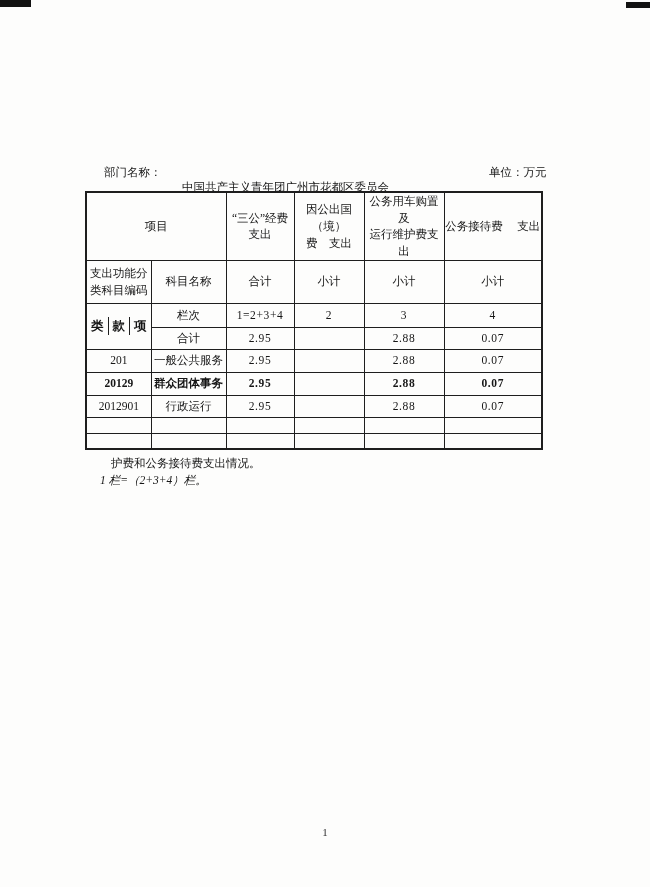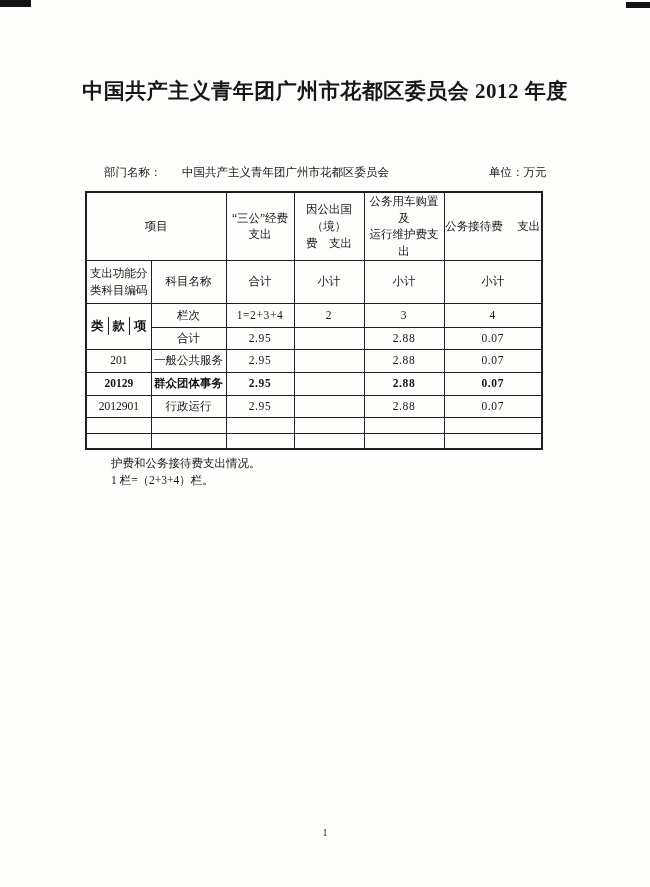--- a/index.html
+++ b/index.html
@@ -21,21 +21,21 @@
     position:absolute;top:77px;left:0;right:0;margin:0;
     text-align:center;font-size:21px;font-weight:bold;letter-spacing:0.5px;
   }
   .subtitle{
     position:absolute;top:125px;left:0;right:0;margin:0;
     text-align:center;font-size:16px;font-weight:bold;letter-spacing:0.8px;
   }
 
   .meta{position:absolute;top:165px;left:12px;right:0;height:16px;font-size:11.5px;}
   .dept-label{position:absolute;left:92px;}
-  .dept-value{position:absolute;left:170px;}
+  .dept-value{position:absolute;left:170px;margin-top:15px;}
   .unit-label{position:absolute;left:477px;}
 
   table.budget{
     position:absolute;left:85px;top:191px;
     width:456px;table-layout:fixed;border-collapse:collapse;
     font-size:11.5px;color:#161616;
     border:2px solid #1e1e1e;
   }
   table.budget td{
     border:1.5px solid #1e1e1e;
@@ -51,33 +51,32 @@
   .klx span{flex:1;display:flex;align-items:center;justify-content:center;border-right:1.5px solid #1e1e1e;}
   .klx span:last-child{border-right:none;}
 
   td.code-cell{text-align:left;padding-left:8px;}
   td.name-cell{text-align:left;padding-left:6px;}
   td.num{letter-spacing:0.6px;}
 
   .note-line{position:absolute;font-size:11.5px;white-space:nowrap;}
   .note-1{left:88px;top:438px;}
   .note-2{left:111px;top:456px;}
-  .note-3{left:111px;top:473px;}
+  .note-3{left:100px;top:473px;font-style:italic;}
 
   .pagenum{position:absolute;top:826px;left:0;right:0;text-align:center;font-size:11px;color:#333;}
 </style>
 </head>
 <body>
 
 <div class="page">
 
   <div class="corner-mark left"></div>
   <div class="corner-mark right"></div>
 
-  <h1 class="title">中国共产主义青年团广州市花都区委员会 2012 年度</h1>
 
   <div class="meta">
     <span class="dept-label">部门名称：</span>
     <span class="dept-value">中国共产主义青年团广州市花都区委员会</span>
     <span class="unit-label">单位：万元</span>
   </div>
 
   <table class="budget">
     <colgroup>
       <col style="width:65px">

